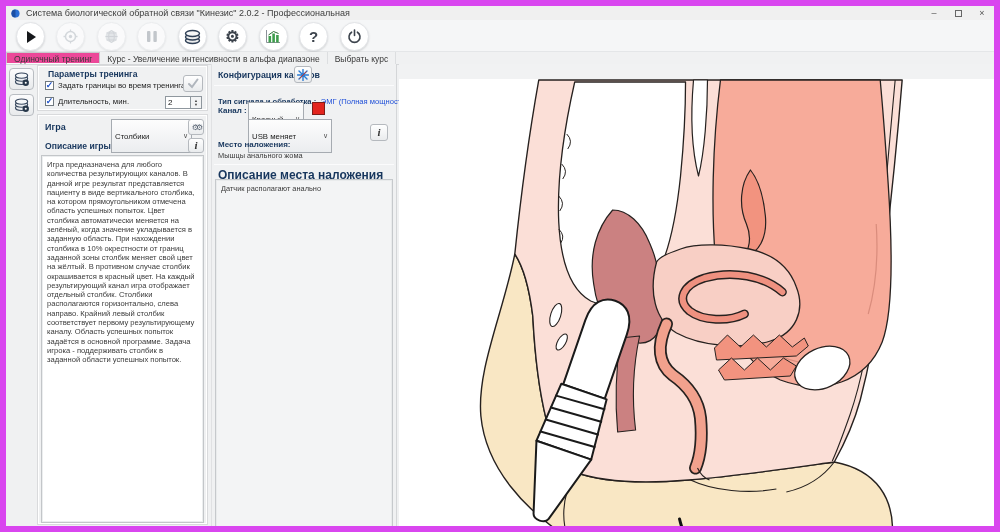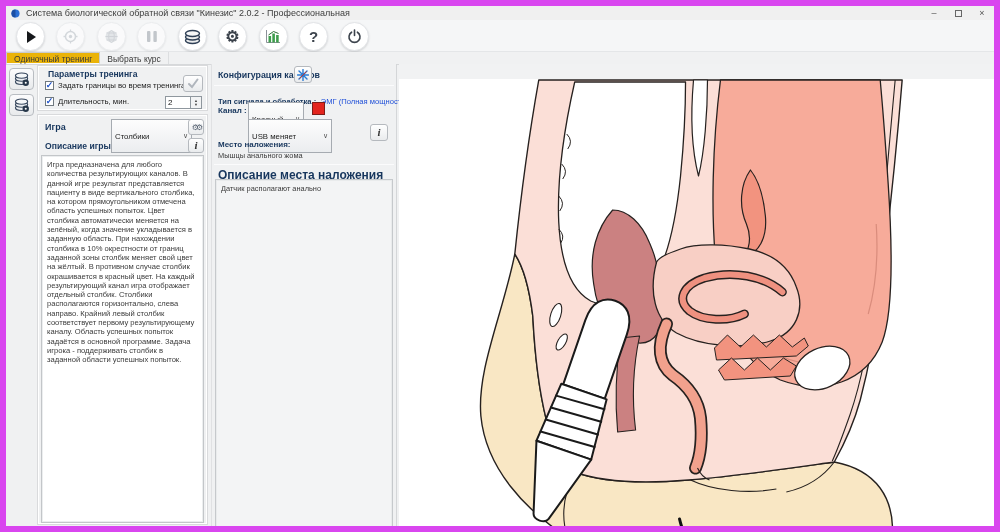--- a/index.html
+++ b/index.html
@@ -23,21 +23,21 @@
   .tbtn { position:absolute; top:2px; width:29px; height:29px; border-radius:50%;
     background:#fff; border:1px solid #e2e4e7; box-shadow:0 1px 2px rgba(60,64,70,.18);
     display:flex; align-items:center; justify-content:center; padding:0; }
   .tbtn svg { display:block; }
   .tbtn .txtglyph { font-size:15px; font-weight:bold; color:#3c434c; line-height:1; }
   .tbtn.disabled { opacity:.55; }
   
   .tabbar { position:absolute; top:46px; left:0; right:0; height:13px; background:#f0f1f2;
     border-bottom:1px solid #d6d8da; display:flex; font-size:8.5px; color:#3a3a3a; }
   .tab { padding:1px 7px 0 7px; display:flex; align-items:center; border-right:1px solid #dcdee0; }
-  .tab.active { background:#eab308; border:1px solid #c9cbcd; border-bottom:1px solid #fafbfb; }
+  .tab.active { background:#ec4899; border:1px solid #c9cbcd; border-bottom:1px solid #fafbfb; }
   
   .railbtn { position:absolute; left:3px; width:25px; height:22px; border:1px solid #b9bdc2;
     border-radius:4px; background:linear-gradient(#fcfcfd,#e8eaec); display:flex;
     align-items:center; justify-content:center; padding:0; }
   
   .groupbox { position:absolute; border:1px solid #d9dadc; box-shadow:inset 0 0 0 1px #ffffff;
     background:#f0f1f2; }
   .gb-title { font-size:8.6px; font-weight:bold; color:#17365d; }
   .cbrow { position:absolute; display:flex; align-items:center; }
   .cbox { width:9px; height:9px; border:1px solid #707980; background:#fff; margin-right:4px;
@@ -157,20 +157,23 @@
         <path d="M7.5,1 V6.5" stroke="#3c434c" stroke-width="1.6" stroke-linecap="round"></path>
       </svg>
     </button>
   </div>
 
   <div class="tabbar">
     <div class="tab active">
         <span>Одиночный тренинг</span>
       </div>
     <div class="tab">
+        <span>Курс - Увеличение интенсивности в альфа диапазоне</span>
+      </div>
+    <div class="tab">
         <span>Выбрать курс</span>
       </div>
   </div>
 
   <button class="railbtn" style="top:62px">
     <svg width="16" height="15" viewBox="0 0 17 16">
       <ellipse cx="8" cy="10.5" rx="6.5" ry="2.8" fill="#eceff2" stroke="#3a4a60" stroke-width="1.2"></ellipse>
       <ellipse cx="8" cy="7" rx="6.5" ry="2.8" fill="#eceff2" stroke="#3a4a60" stroke-width="1.2"></ellipse>
       <ellipse cx="8" cy="3.8" rx="6.5" ry="2.8" fill="#f5f7f9" stroke="#3a4a60" stroke-width="1.2"></ellipse>
       <circle cx="12.5" cy="11.5" r="3.4" fill="#263749"></circle>

